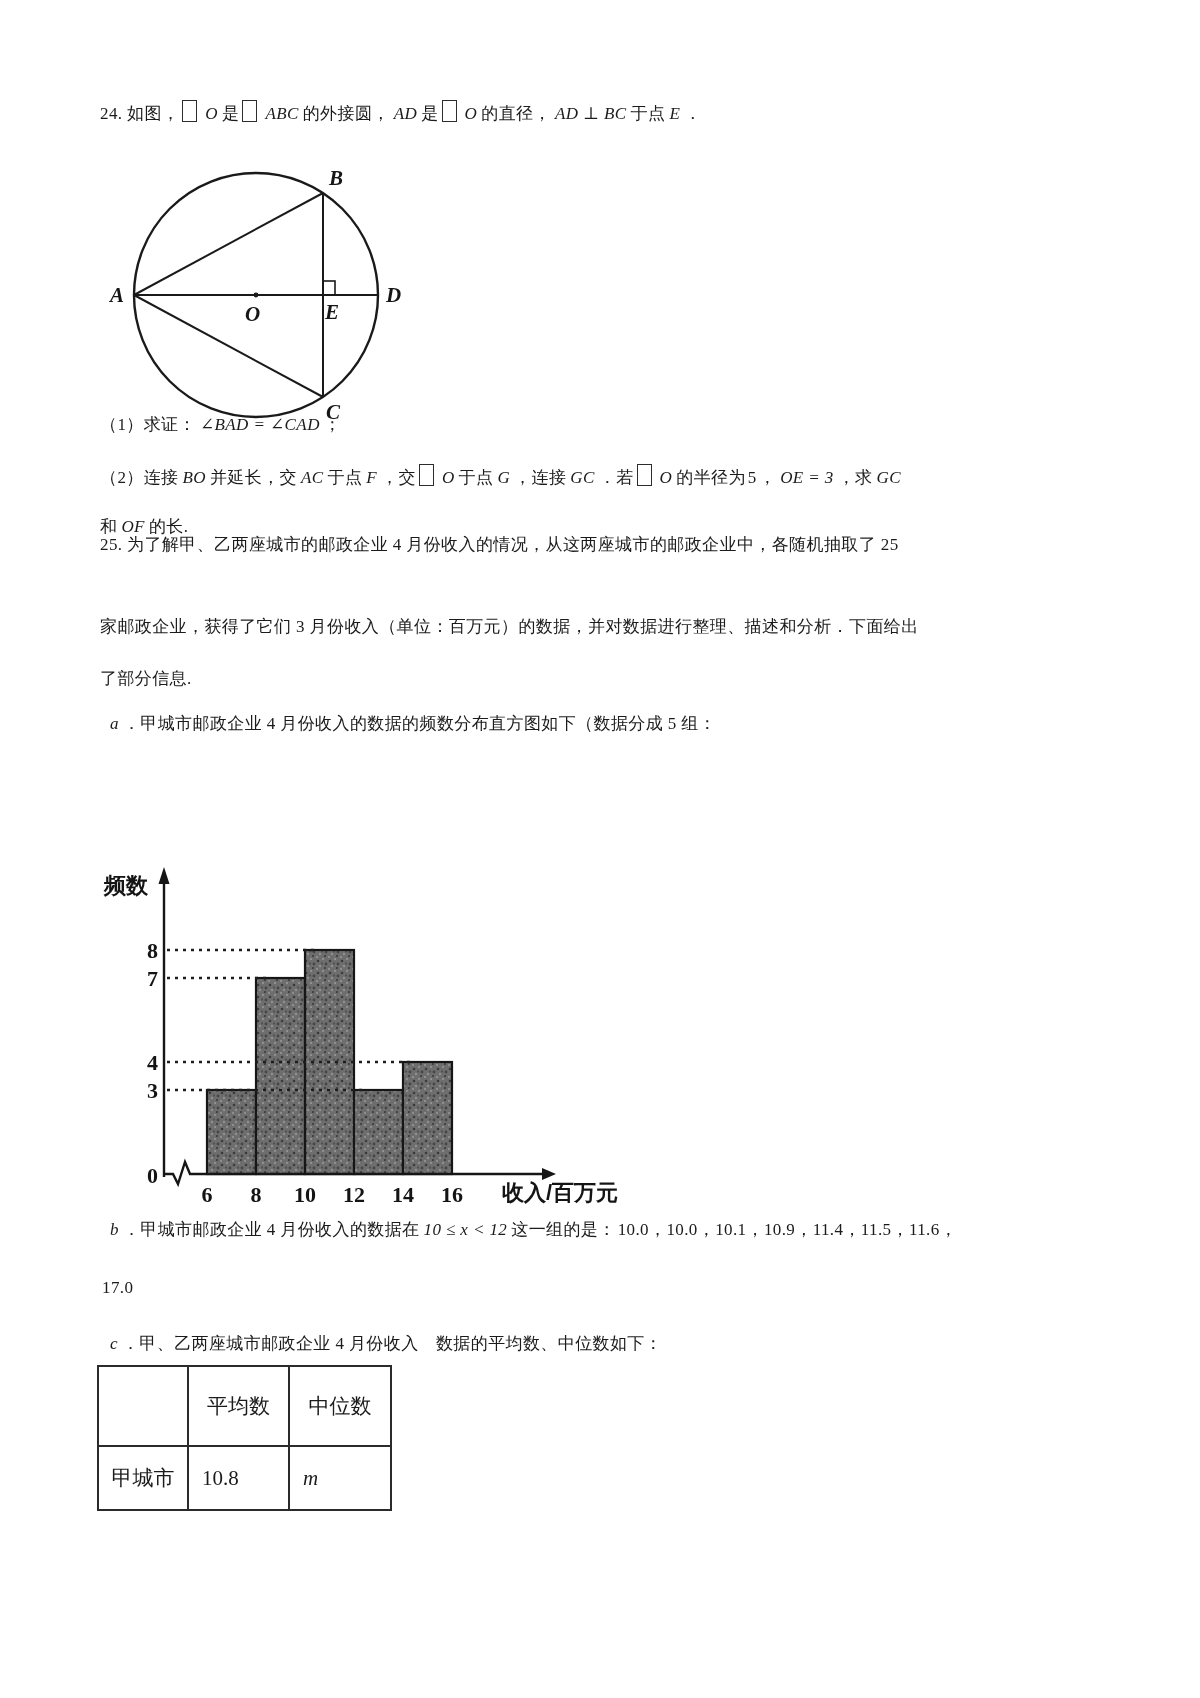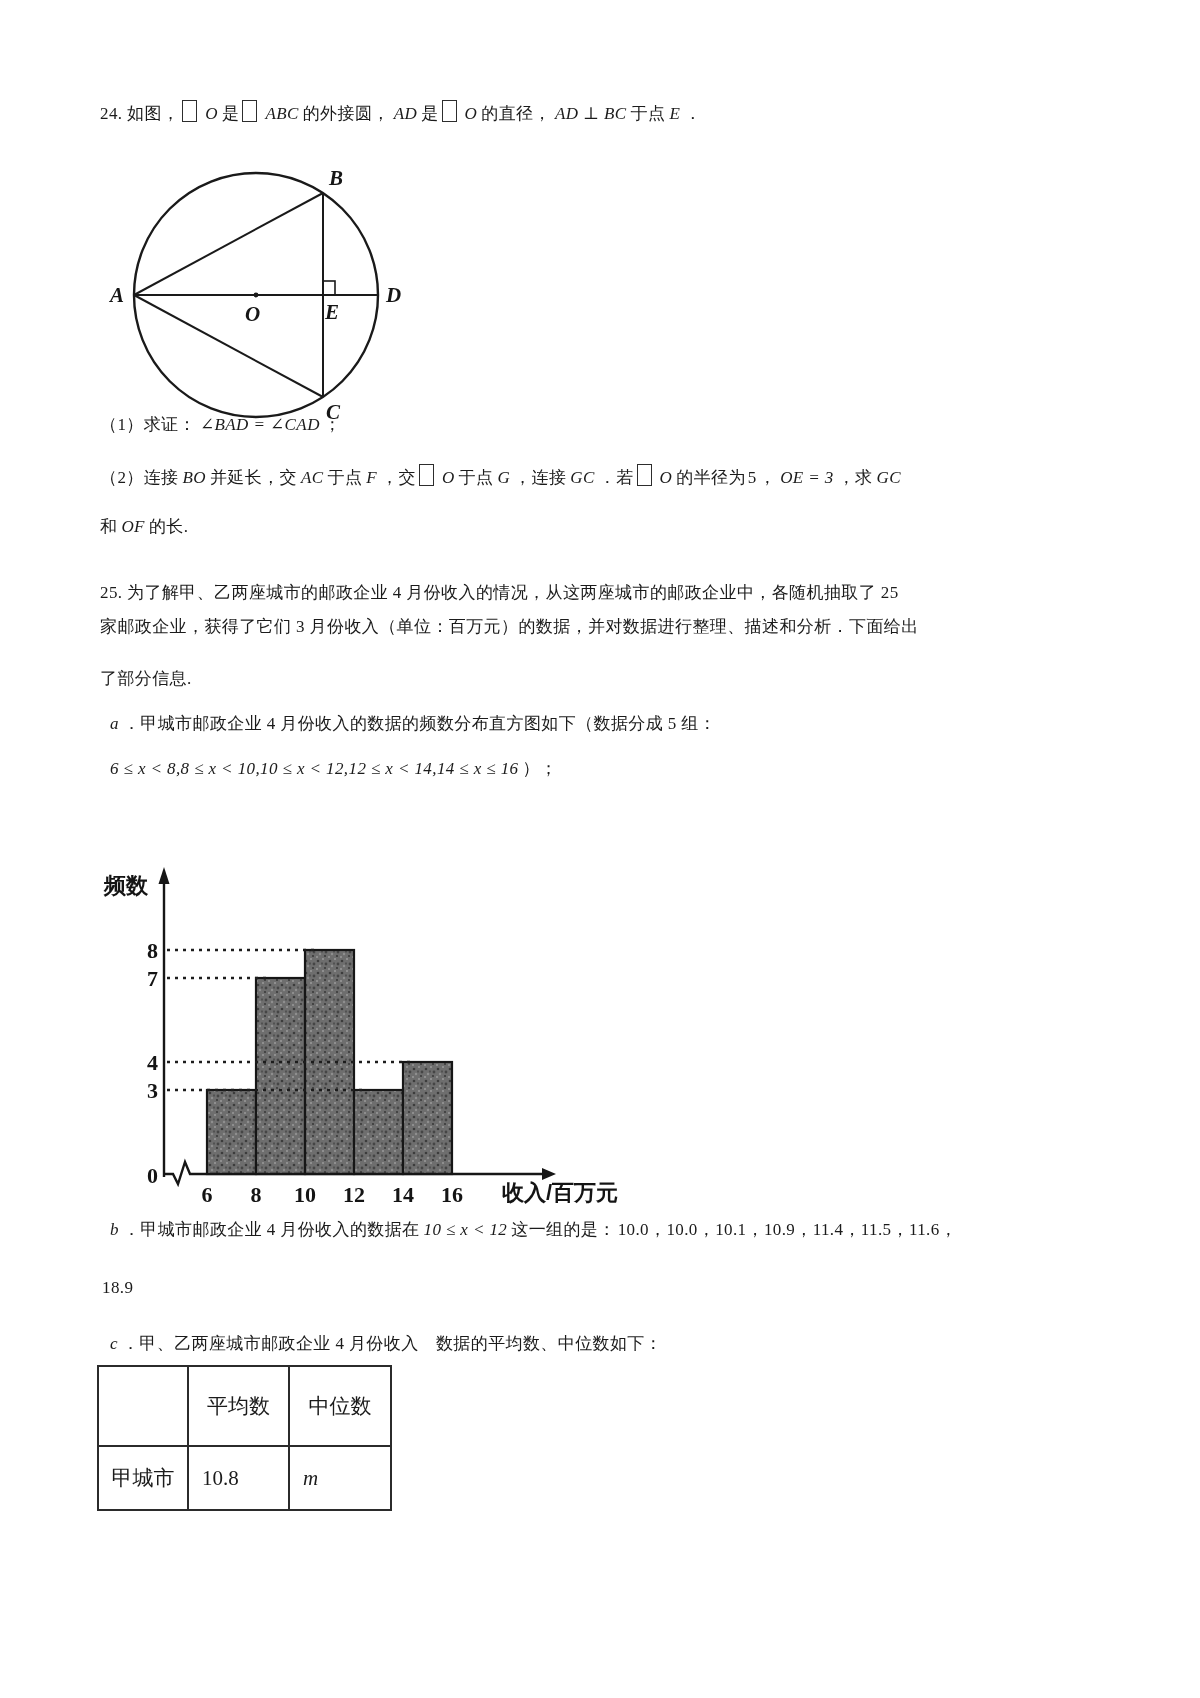--- a/index.html
+++ b/index.html
@@ -62,25 +62,24 @@
     <text class="flabel" x="230" y="271">C</text>
     <text class="flabel" x="290" y="154">D</text>
     <text class="flabel" x="149" y="173">O</text>
     <text class="flabel" x="229" y="171">E</text>
   </svg>
 
   <div class="line" style="top:413px"><span class="seg-cn">（1）求证：</span><span class="seg-it">∠BAD = ∠CAD</span><span class="seg-cn">；</span></div>
   <div class="line" style="top:464px"><span class="seg-cn">（2）连接</span><span class="seg-it">BO</span><span class="seg-cn">并延长，交</span><span class="seg-it">AC</span><span class="seg-cn">于点</span><span class="seg-it">F</span><span class="seg-cn">，交</span><span class="seg-box"></span><span class="seg-it">O</span><span class="seg-cn">于点</span><span class="seg-it">G</span><span class="seg-cn">，连接</span><span class="seg-it">GC</span><span class="seg-cn">．若</span><span class="seg-box"></span><span class="seg-it">O</span><span class="seg-cn">的半径为</span><span class="seg-rm">5</span><span class="seg-cn">，</span><span class="seg-it">OE = 3</span><span class="seg-cn">，求</span><span class="seg-it">GC</span></div>
   <div class="line" style="top:515px"><span class="seg-cn">和</span><span class="seg-it">OF</span><span class="seg-cn">的长.</span></div>
 
-  <div class="line" style="top:581px"><span class="seg-cn">25. 为了解甲、乙两座城市的邮政企业 4 月份收入的情况，从这两座城市的邮政企业中，各随机抽取了 25</span></div>
+  <div class="line" style="top:533px"><span class="seg-cn">25. 为了解甲、乙两座城市的邮政企业 4 月份收入的情况，从这两座城市的邮政企业中，各随机抽取了 25</span></div>
   <div class="line" style="top:615px"><span class="seg-cn">家邮政企业，获得了它们 3 月份收入（单位：百万元）的数据，并对数据进行整理、描述和分析．下面给出</span></div>
   <div class="line" style="top:667px"><span class="seg-cn">了部分信息.</span></div>
   <div class="line sub" style="top:712px"><span class="seg-it">a</span><span class="seg-cn">．甲城市邮政企业 4 月份收入的数据的频数分布直方图如下（数据分成 5 组：</span></div>
-  <div class="line sub" style="top:757px"><span class="seg-it">6 ≤ x &lt; 8,8 ≤ x &lt; 10,10 ≤ x &lt; 12,12 ≤ x &lt; 14,14 ≤ x ≤ 16</span><span class="seg-cn">）；</span></div>
 
   <svg id="hist-svg" style="left:100px;top:862px" width="600" height="352" viewBox="0 0 600 352">
     <defs>
       <pattern id="speckle" width="12" height="12" patternUnits="userSpaceOnUse">
         <rect width="12" height="12" fill="#6e6e6e"></rect>
         <circle cx="2" cy="3" r="1.3" fill="#3c3c3c"></circle>
         <circle cx="7" cy="1" r="1" fill="#9a9a9a"></circle>
         <circle cx="10" cy="6" r="1.4" fill="#454545"></circle>
         <circle cx="4" cy="8" r="1.2" fill="#8f8f8f"></circle>
         <circle cx="9" cy="10" r="1.1" fill="#3a3a3a"></circle>
@@ -118,21 +117,21 @@
         <text x="205" y="340" text-anchor="middle" class="tick">10</text>
         <text x="254" y="340" text-anchor="middle" class="tick">12</text>
         <text x="303" y="340" text-anchor="middle" class="tick">14</text>
         <text x="352" y="340" text-anchor="middle" class="tick">16</text>
       </g>
     <text class="axtitle" x="4" y="31">频数</text>
     <text class="axtitle" x="402" y="338">收入/百万元</text>
   </svg>
 
   <div class="line sub" style="top:1218px"><span class="seg-it">b</span><span class="seg-cn">．甲城市邮政企业 4 月份收入的数据在</span><span class="seg-it">10 ≤ x &lt; 12</span><span class="seg-cn">这一组的是：</span><span class="seg-rm">10.0，10.0，10.1，10.9，11.4，11.5，11.6，</span></div>
-  <div class="line" style="top:1278px"><span class="seg-rm">18.9</span></div>
+  <div class="line" style="top:1278px"><span class="seg-rm">17.0</span></div>
   <div class="line sub" style="top:1332px"><span class="seg-it">c</span><span class="seg-cn">．甲、乙两座城市邮政企业 4 月份收入　数据的平均数、中位数如下：</span></div>
 
   <table class="stats">
     <tbody>
         <tr class="hrow">
       <td class="c0"></td>
       <td class="c1">平均数</td>
       <td class="c2">中位数</td>
     </tr>
     <tr class="drow">

